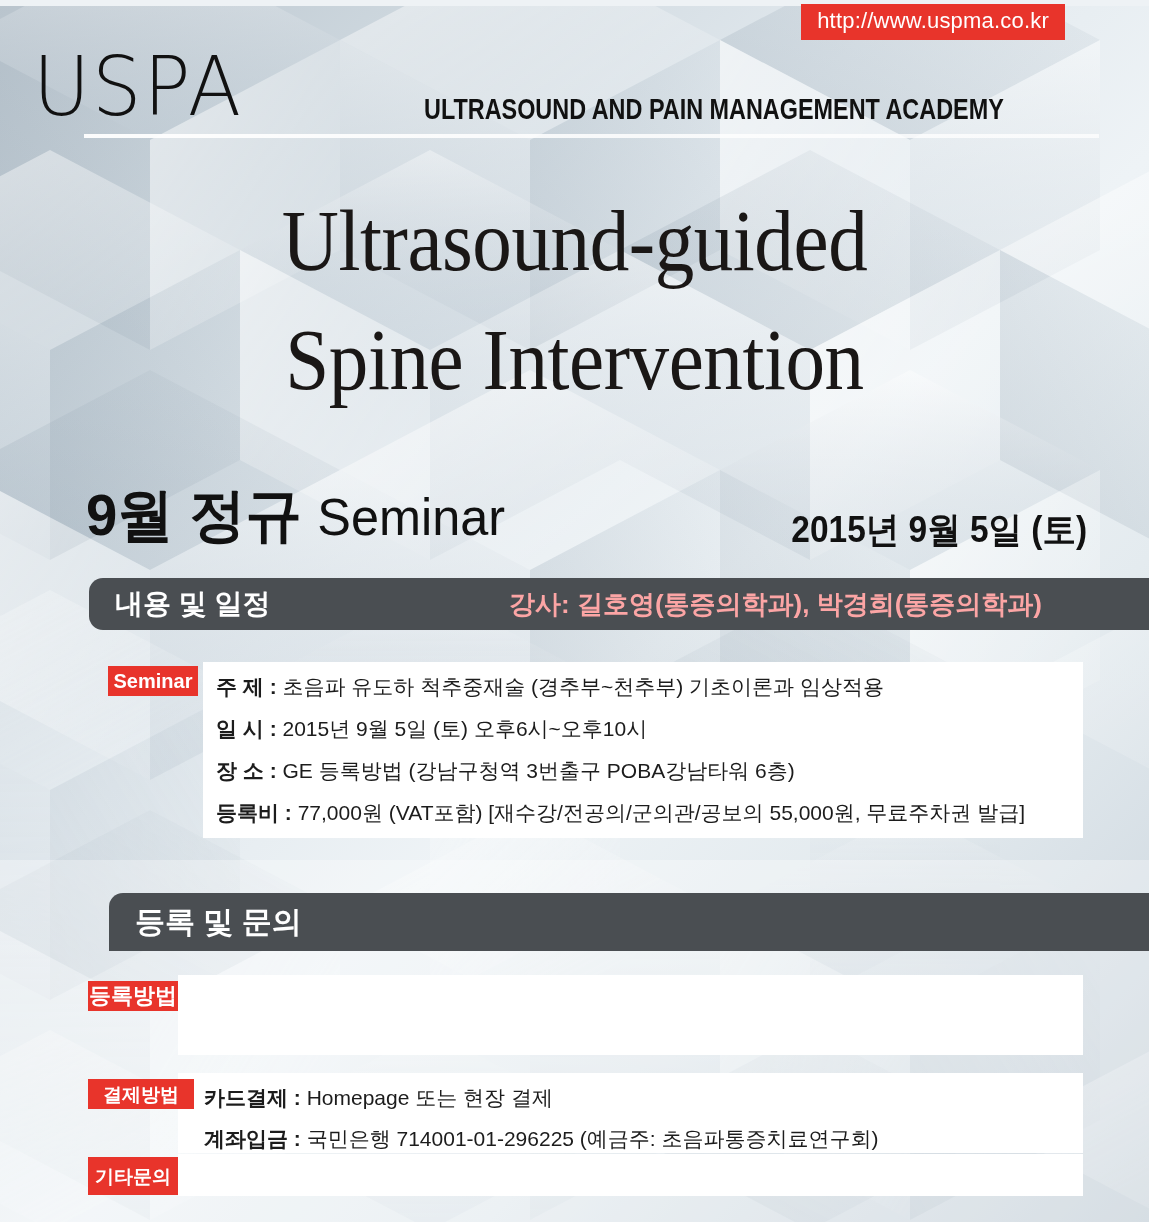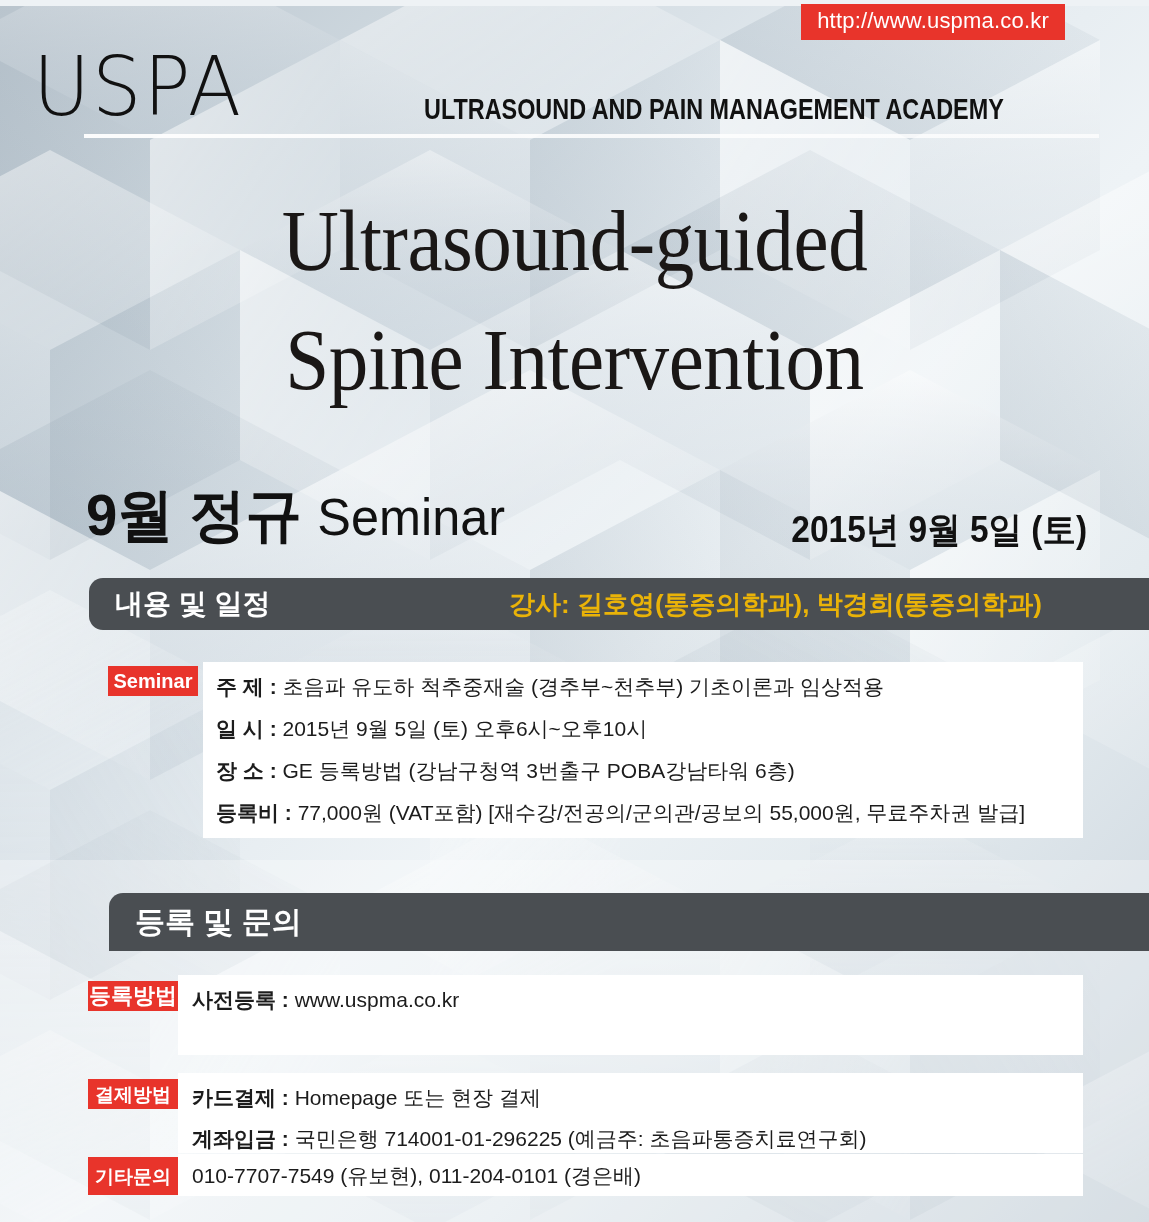--- a/index.html
+++ b/index.html
@@ -79,21 +79,21 @@
     position:absolute;inset:0;
     background:#4a4e52;
     border-radius:14px 0 0 14px;
   }
   .bar .bar-title{
     position:absolute;left:26px;top:50%;transform:translateY(-50%);
     color:#fff;font-size:28px;font-weight:700;line-height:1;white-space:nowrap;
   }
   .bar .bar-sub{
     position:absolute;left:420px;top:50%;transform:translateY(-50%);
-    color:#eab308;font-size:26px;font-weight:700;line-height:1;white-space:nowrap;
+    color:#fca5a5;font-size:26px;font-weight:700;line-height:1;white-space:nowrap;
   }
   #bar-schedule{top:578px;}
   #bar-register{top:893px;height:58px;border-radius:0;margin-left:20px;}
   #bar-register .bar{border-radius:14px 14px 0 0;}
   #bar-register .bar-title{left:26px;font-size:30px;}
   .redtag{
     position:absolute;background:#e8342b;color:#fff;
     display:flex;align-items:center;justify-content:center;
     font-weight:700;line-height:1;white-space:nowrap;
   }
@@ -110,22 +110,22 @@
   #seminar-tag{left:108px;top:666px;width:90px;height:30px;font-size:20px;}
   #seminar-lines{position:absolute;left:216px;top:666px;}
   #seminar-lines .line{line-height:42px;}
 
   
   #reg-box{left:178px;top:975px;width:905px;height:80px;}
   #reg-tag{left:88px;top:981px;width:90px;height:30px;font-size:22px;}
   #reg-lines{position:absolute;left:192px;top:979px;}
 
   #pay-box{left:178px;top:1073px;width:905px;height:80px;}
-  #pay-tag{left:88px;top:1079px;width:90px;height:30px;font-size:19px;}
-  #pay-lines{position:absolute;left:192px;top:1077px;}
+  #pay-tag{left:88px;top:1079px;width:106px;height:30px;font-size:19px;}
+  #pay-lines{position:absolute;left:204px;top:1077px;}
 
   #etc-box{left:178px;top:1154px;width:905px;height:42px;}
   #etc-tag{left:88px;top:1157px;width:90px;height:38px;font-size:19px;}
   #etc-lines{position:absolute;left:192px;top:1155px;}
   #etc-lines .line{font-weight:400;}
 </style>
 </head>
 <body>
 
 <div id="poster">
@@ -269,38 +269,31 @@
 
   <div class="barwrap" id="bar-register">
     <div class="bar">
       <span class="bar-title">등록 및 문의</span>
     </div>
   </div>
 
   <div class="whitebox" id="reg-box"></div>
   <div class="redtag" id="reg-tag">등록방법</div>
   <div id="reg-lines">
-    <div class="line">
-      <b>사전등록 :</b>
-      <span>www.uspma.co.kr</span>
-    </div>
   </div>
 
   <div class="whitebox" id="pay-box"></div>
   <div class="redtag" id="pay-tag">결제방법</div>
   <div id="pay-lines">
     <div class="line">
       <b>카드결제 :</b>
       <span>Homepage 또는 현장 결제</span>
     </div>
     <div class="line">
       <b>계좌입금 :</b>
       <span>국민은행 714001-01-296225 (예금주: 초음파통증치료연구회)</span>
     </div>
   </div>
 
   <div class="whitebox" id="etc-box"></div>
   <div class="redtag" id="etc-tag">기타문의</div>
-  <div id="etc-lines">
-    <div class="line">010-7707-7549 (유보현), 011-204-0101 (경은배)</div>
-  </div>
 
 </div>
 
 </body></html>

